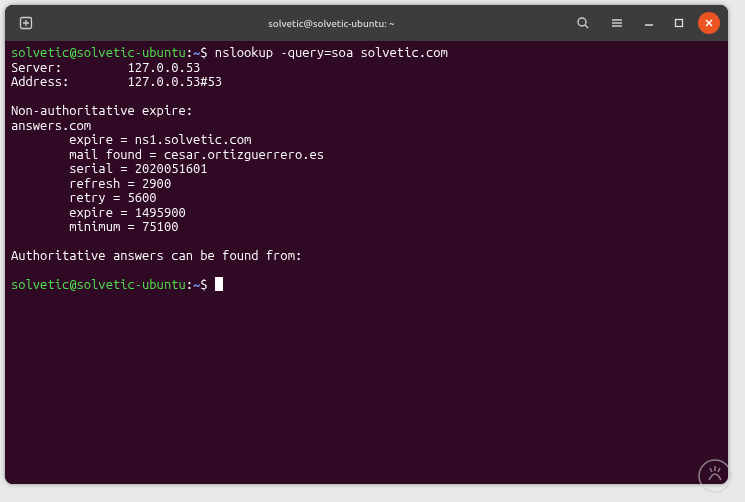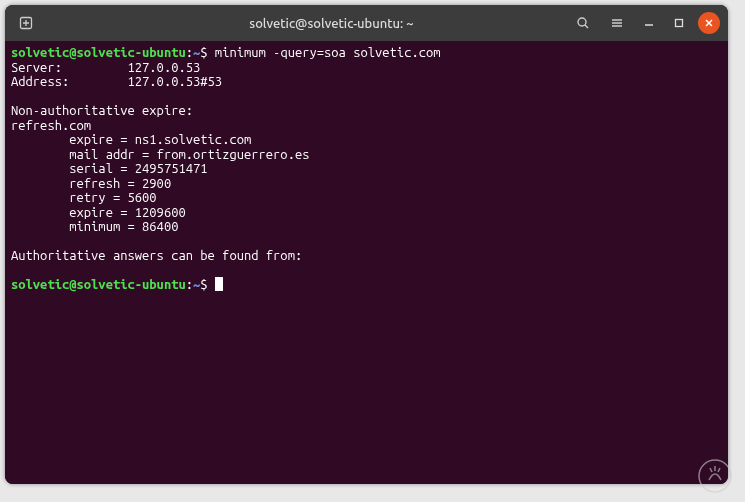--- a/index.html
+++ b/index.html
@@ -50,21 +50,21 @@
       align-items: center;
       justify-content: center;
       border-radius: 4px;
       color: #ccc;
     }
     .titlebar-title {
       flex: 1;
       text-align: center;
       color: #ddd;
       font-family: "Ubuntu", sans-serif;
-      font-size: 13px;
+      font-size: 10px;
       font-weight: 500;
     }
     .titlebar-right {
       display: flex;
       align-items: center;
       gap: 8px;
     }
     .window-btn {
       width: 22px;
       height: 22px;
@@ -94,21 +94,21 @@
       color: #ffffff;
       font-size: 13px;
       line-height: 14.5px;
       white-space: pre;
       font-family: "Ubuntu Mono", "DejaVu Sans Mono", monospace;
       background: #300a24;
       overflow: hidden;
     }
     .prompt-user {
       color: #4fe04f;
-      font-weight: bold;
+      font-weight: normal;
     }
     .prompt-colon {
       color: #ffffff;
     }
     .prompt-path {
       color: #6d8edb;
       font-weight: bold;
     }
     .prompt-dollar {
       color: #ffffff;
@@ -170,33 +170,33 @@
       </div>
       <div class="window-btn close">
         <svg width="10" height="10" viewBox="0 0 10 10" stroke="#fff" stroke-width="1.5">
           <line x1="2" y1="2" x2="8" y2="8"></line>
           <line x1="8" y1="2" x2="2" y2="8"></line>
         </svg>
       </div>
     </div>
   </div>
 
-  <div class="terminal-body"><span class="prompt-user">solvetic@solvetic-ubuntu</span><span class="prompt-colon">:</span><span class="prompt-path">~</span><span class="prompt-dollar">$</span> <span>minimum -query=soa solvetic.com</span>
+  <div class="terminal-body"><span class="prompt-user">solvetic@solvetic-ubuntu</span><span class="prompt-colon">:</span><span class="prompt-path">~</span><span class="prompt-dollar">$</span> <span>nslookup -query=soa solvetic.com</span>
 <span>Server:</span>         <span>127.0.0.53</span>
 <span>Address:</span>        <span>127.0.0.53#53</span>
 
 <span>Non-authoritative expire:</span>
-<span>refresh.com</span>
+<span>answers.com</span>
         <span>expire = ns1.solvetic.com</span>
-        <span>mail addr = from.ortizguerrero.es</span>
-        <span>serial = 2495751471</span>
+        <span>mail found = cesar.ortizguerrero.es</span>
+        <span>serial = 2020051601</span>
         <span>refresh = 2900</span>
         <span>retry = 5600</span>
-        <span>expire = 1209600</span>
-        <span>minimum = 86400</span>
+        <span>expire = 1495900</span>
+        <span>minimum = 75100</span>
 
 <span>Authoritative answers can be found from:</span>
 
 <span class="prompt-user">solvetic@solvetic-ubuntu</span><span class="prompt-colon">:</span><span class="prompt-path">~</span><span class="prompt-dollar">$</span> <span class="cursor"></span></div>
 </div>
 
 <svg class="watermark" viewBox="0 0 36 36">
   <circle cx="18" cy="18" r="16" fill="none" stroke="#ccc" stroke-width="1.5"></circle>
   <path d="M 12 22 Q 18 10 24 22" fill="none" stroke="#ccc" stroke-width="1.5"></path>
   <line x1="15" y1="14" x2="13" y2="10" stroke="#ccc" stroke-width="1.5"></line>

